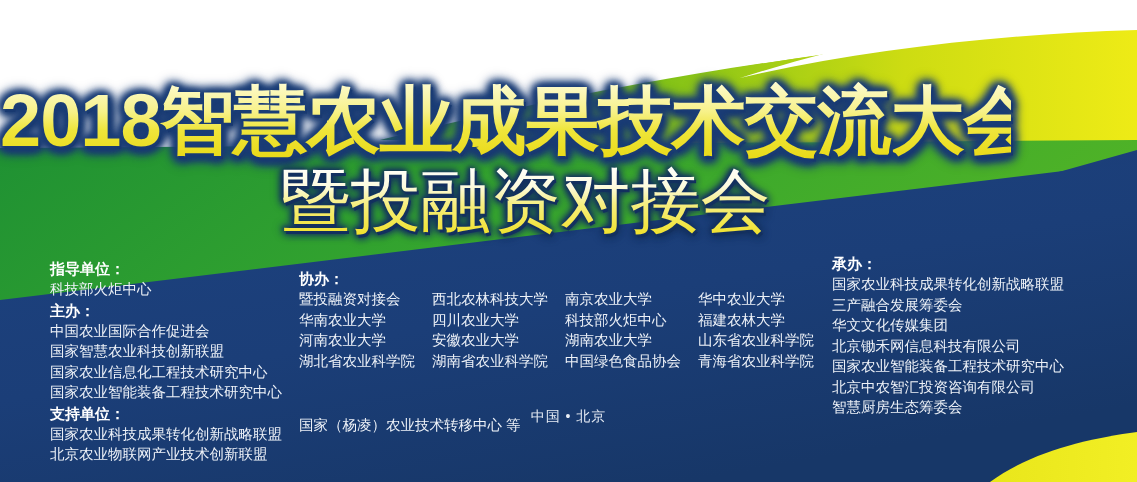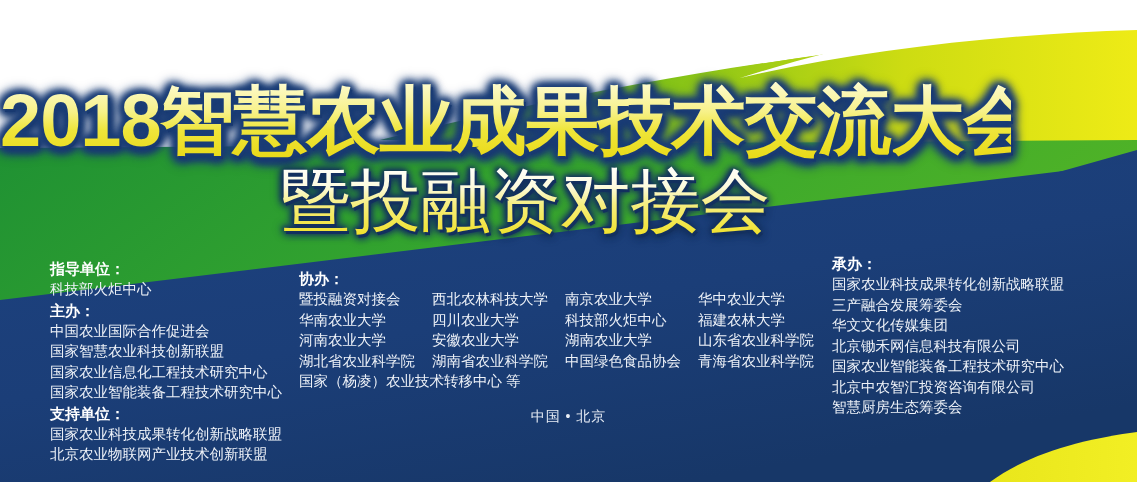--- a/index.html
+++ b/index.html
@@ -81,21 +81,21 @@
     white-space: nowrap;
   }
 
   #col-left  { left: 50px;  top: 258px; }
   #col-mid   { left: 299px; top: 268px; }
   #col-right { left: 832px; top: 253px; }
 
   .grid-row { display: flex; }
   .grid-row .citem { width: 133px; }
   .grid-row .citem:last-child { width: auto; }
-  .mid-wide { white-space: nowrap; }
+  .mid-wide { white-space: nowrap; margin-top: 44px; }
 
   .place {
     position: absolute;
     z-index: 7;
     left: 0; top: 406px;
     width: 1137px;
     text-align: center;
     font-size: 14px;
     line-height: 20px;
     color: #e9eef6;

